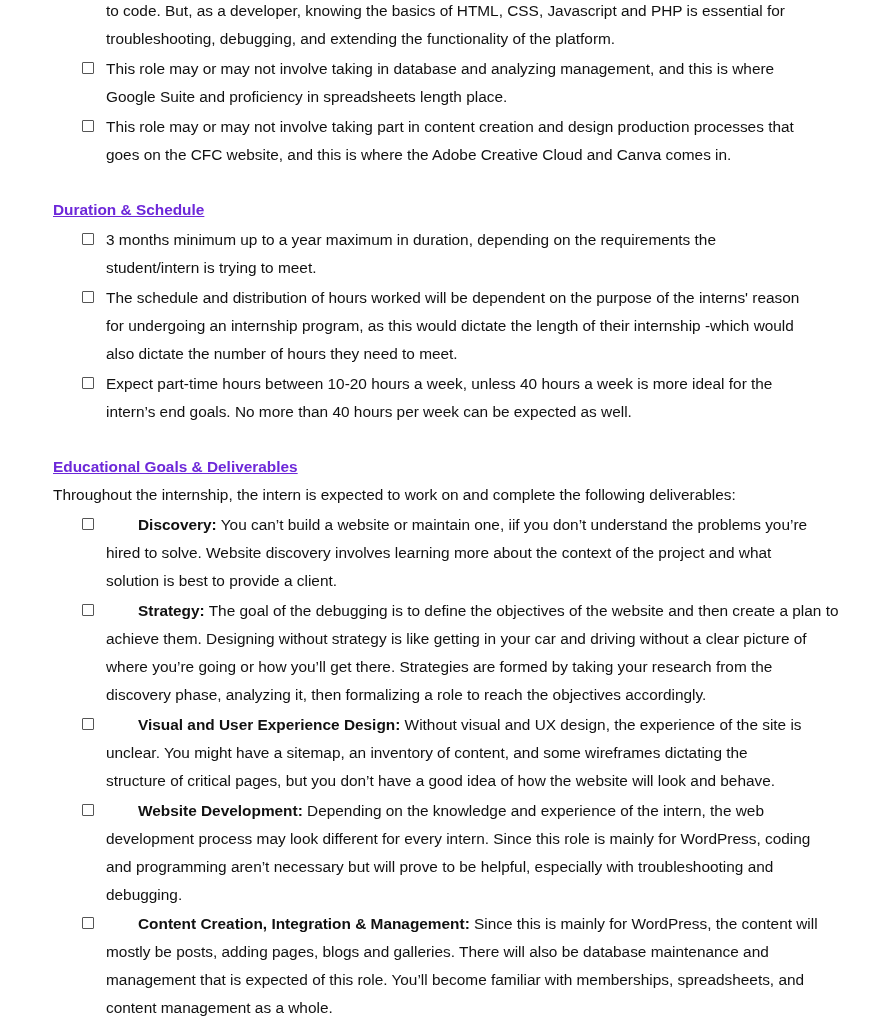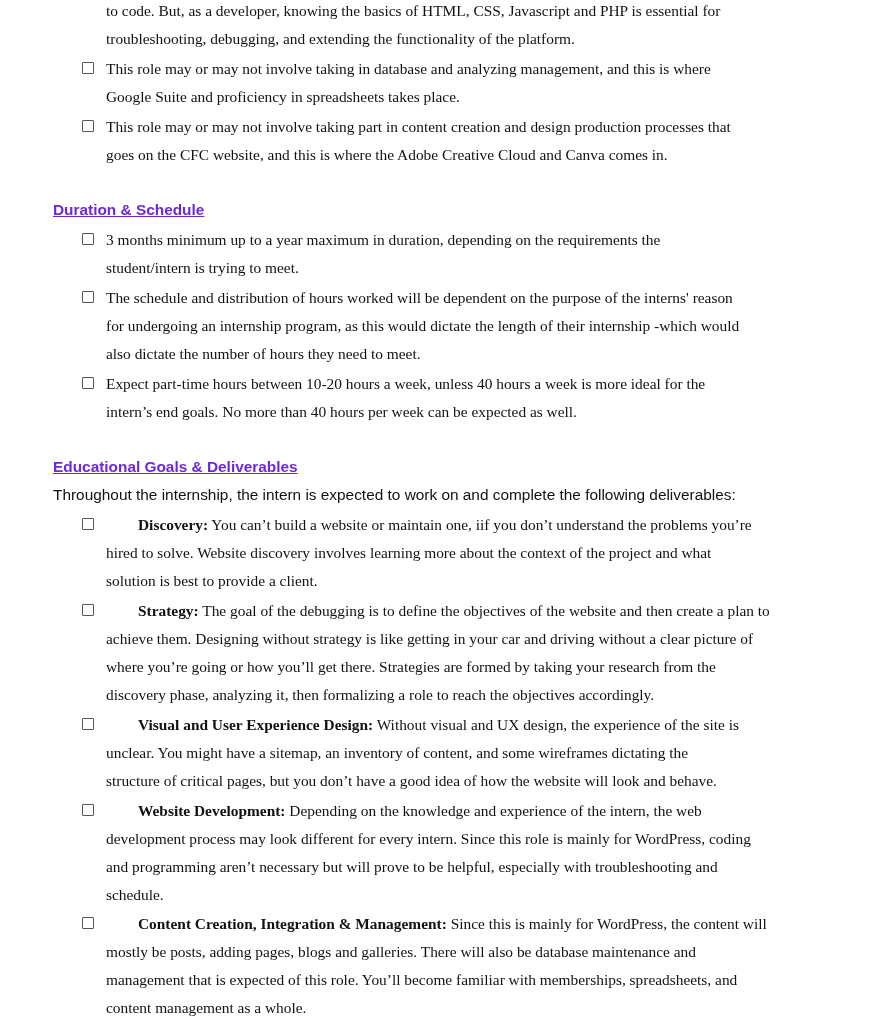--- a/index.html
+++ b/index.html
@@ -2,21 +2,21 @@
 <html><head>
 <meta charset="utf-8">
 <style>
   html, body { margin: 0; padding: 0; background: #ffffff; }
   body {
     width: 896px; height: 1024px; overflow: hidden; position: relative;
     font-family: "Liberation Sans", sans-serif; font-size: 15.4px; color: #111111;
   }
   .page { position: absolute; left: 0; top: 0; width: 896px; }
   .line { position: absolute; white-space: nowrap; line-height: 20px; }
-  .cont { left: 106px; font-family: Liberation Serif, serif; }
+  .cont { left: 106px; }
   .box {
     position: absolute; left: 82px; width: 12px; height: 12px;
     border: 1.5px solid #555555; border-radius: 1px; background: #fff; box-sizing: border-box;
   }
   .heading {
     position: absolute; left: 53px; color: #6d28d9; font-weight: bold;
     text-decoration: underline; line-height: 20px; white-space: nowrap;
   }
   .intro { position: absolute; left: 53px; font-weight: normal; line-height: 20px; white-space: nowrap; }
   b { font-weight: bold; margin-left: 32px; }
@@ -24,21 +24,21 @@
 </head>
 <body>
 
 <div class="page">
 
   <div class="line cont" style="top:1px">to code. But, as a developer, knowing the basics of HTML, CSS, Javascript and PHP is essential for</div>
   <div class="line cont" style="top:29px">troubleshooting, debugging, and extending the functionality of the platform.</div>
 
   <div class="box" style="top:62px"></div>
   <div class="line cont" style="top:59px">This role may or may not involve taking in database and analyzing management, and this is where</div>
-  <div class="line cont" style="top:87px">Google Suite and proficiency in spreadsheets takes place.</div>
+  <div class="line cont" style="top:87px">Google Suite and proficiency in spreadsheets length place.</div>
 
   <div class="box" style="top:120px"></div>
   <div class="line cont" style="top:117px">This role may or may not involve taking part in content creation and design production processes that</div>
   <div class="line cont" style="top:145px">goes on the CFC website, and this is where the Adobe Creative Cloud and Canva comes in.</div>
 
   <div class="heading" style="top:200px">Duration &amp; Schedule</div>
 
   <div class="box" style="top:233px"></div>
   <div class="line cont" style="top:230px">3 months minimum up to a year maximum in duration, depending on the requirements the</div>
   <div class="line cont" style="top:258px">student/intern is trying to meet.</div>
@@ -68,21 +68,21 @@
 
   <div class="box" style="top:718px"></div>
   <div class="line cont" style="top:715px"><b>Visual and User Experience Design:</b><span> Without visual and UX design, the experience of the site is</span></div>
   <div class="line cont" style="top:743px">unclear. You might have a sitemap, an inventory of content, and some wireframes dictating the</div>
   <div class="line cont" style="top:771px">structure of critical pages, but you don’t have a good idea of how the website will look and behave.</div>
 
   <div class="box" style="top:804px"></div>
   <div class="line cont" style="top:801px"><b>Website Development:</b><span> Depending on the knowledge and experience of the intern, the web</span></div>
   <div class="line cont" style="top:829px">development process may look different for every intern. Since this role is mainly for WordPress, coding</div>
   <div class="line cont" style="top:857px">and programming aren’t necessary but will prove to be helpful, especially with troubleshooting and</div>
-  <div class="line cont" style="top:885px">schedule.</div>
+  <div class="line cont" style="top:885px">debugging.</div>
 
   <div class="box" style="top:917px"></div>
   <div class="line cont" style="top:914px"><b>Content Creation, Integration &amp; Management:</b><span> Since this is mainly for WordPress, the content will</span></div>
   <div class="line cont" style="top:942px">mostly be posts, adding pages, blogs and galleries. There will also be database maintenance and</div>
   <div class="line cont" style="top:970px">management that is expected of this role. You’ll become familiar with memberships, spreadsheets, and</div>
   <div class="line cont" style="top:998px">content management as a whole.</div>
 
 </div>
 
 </body></html>

